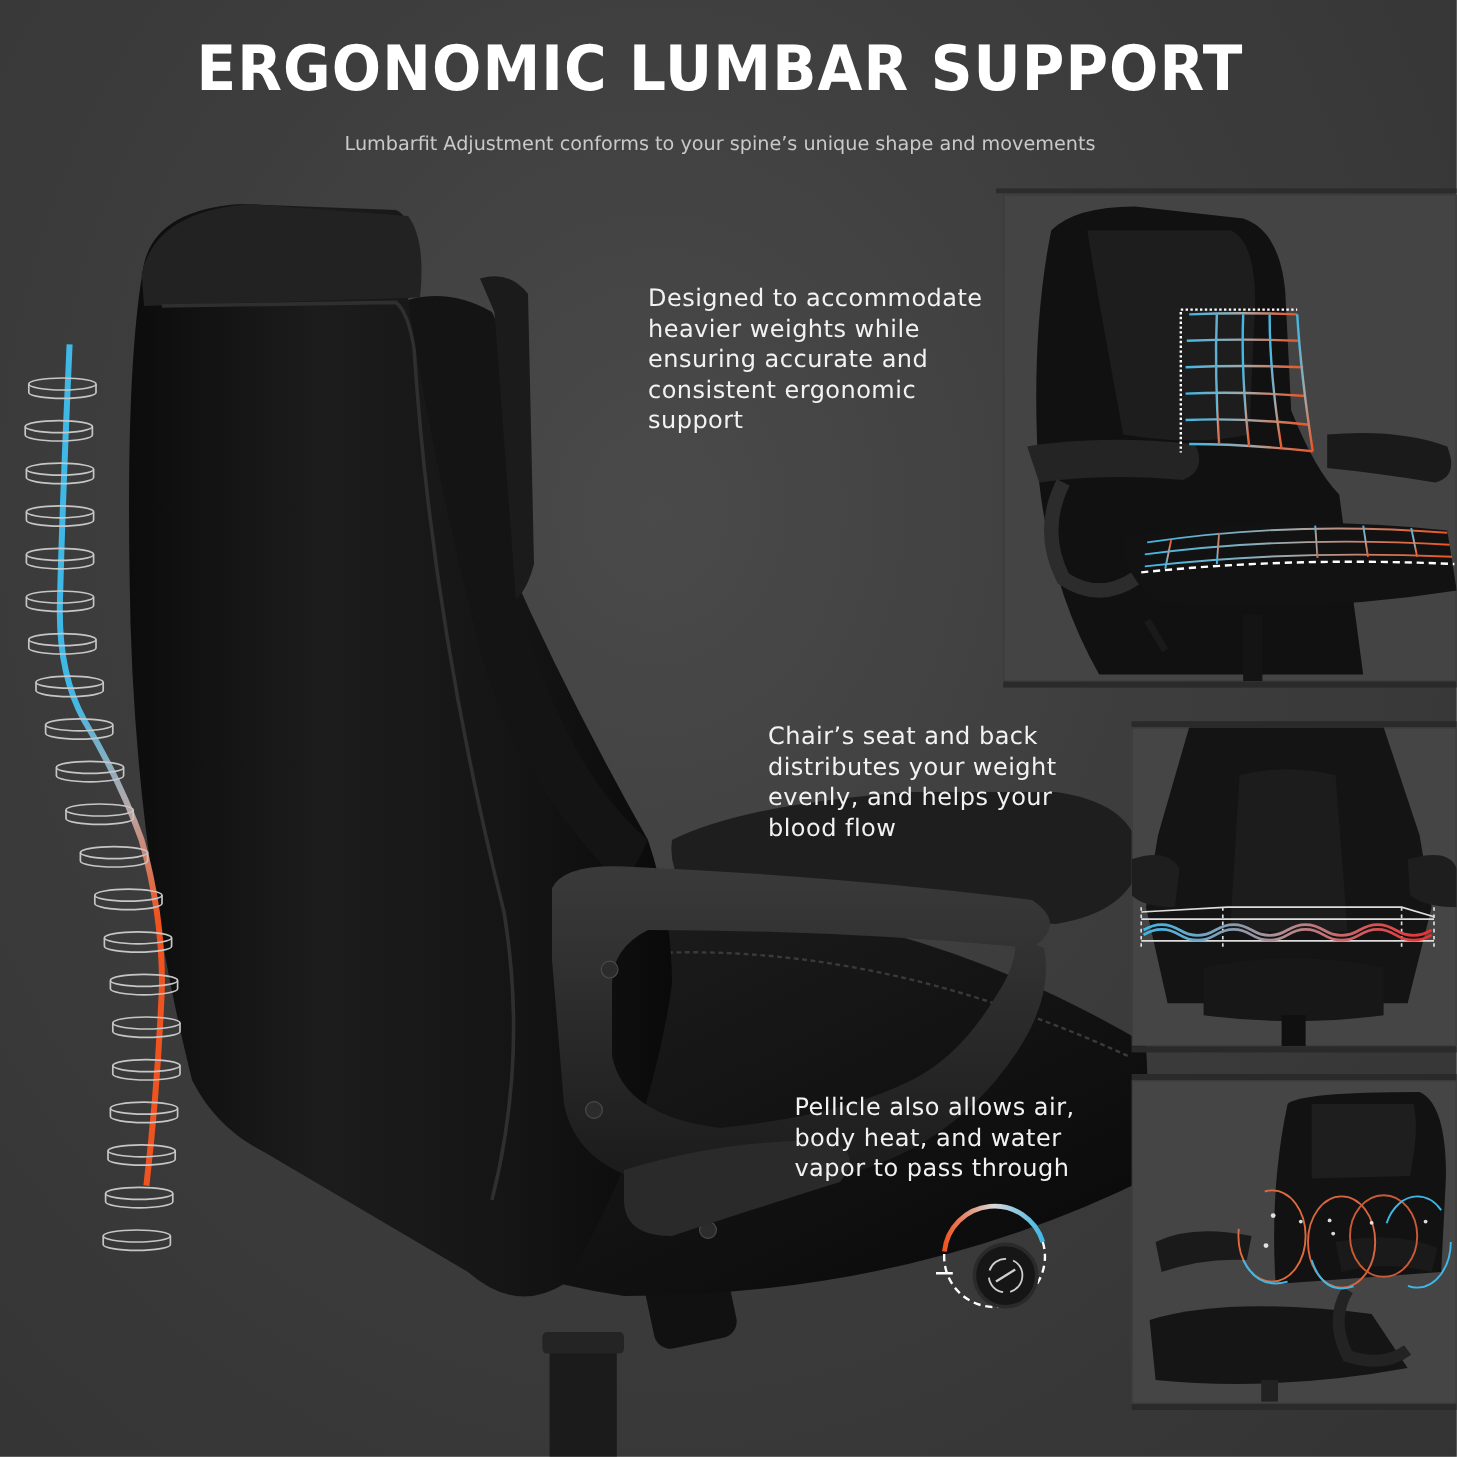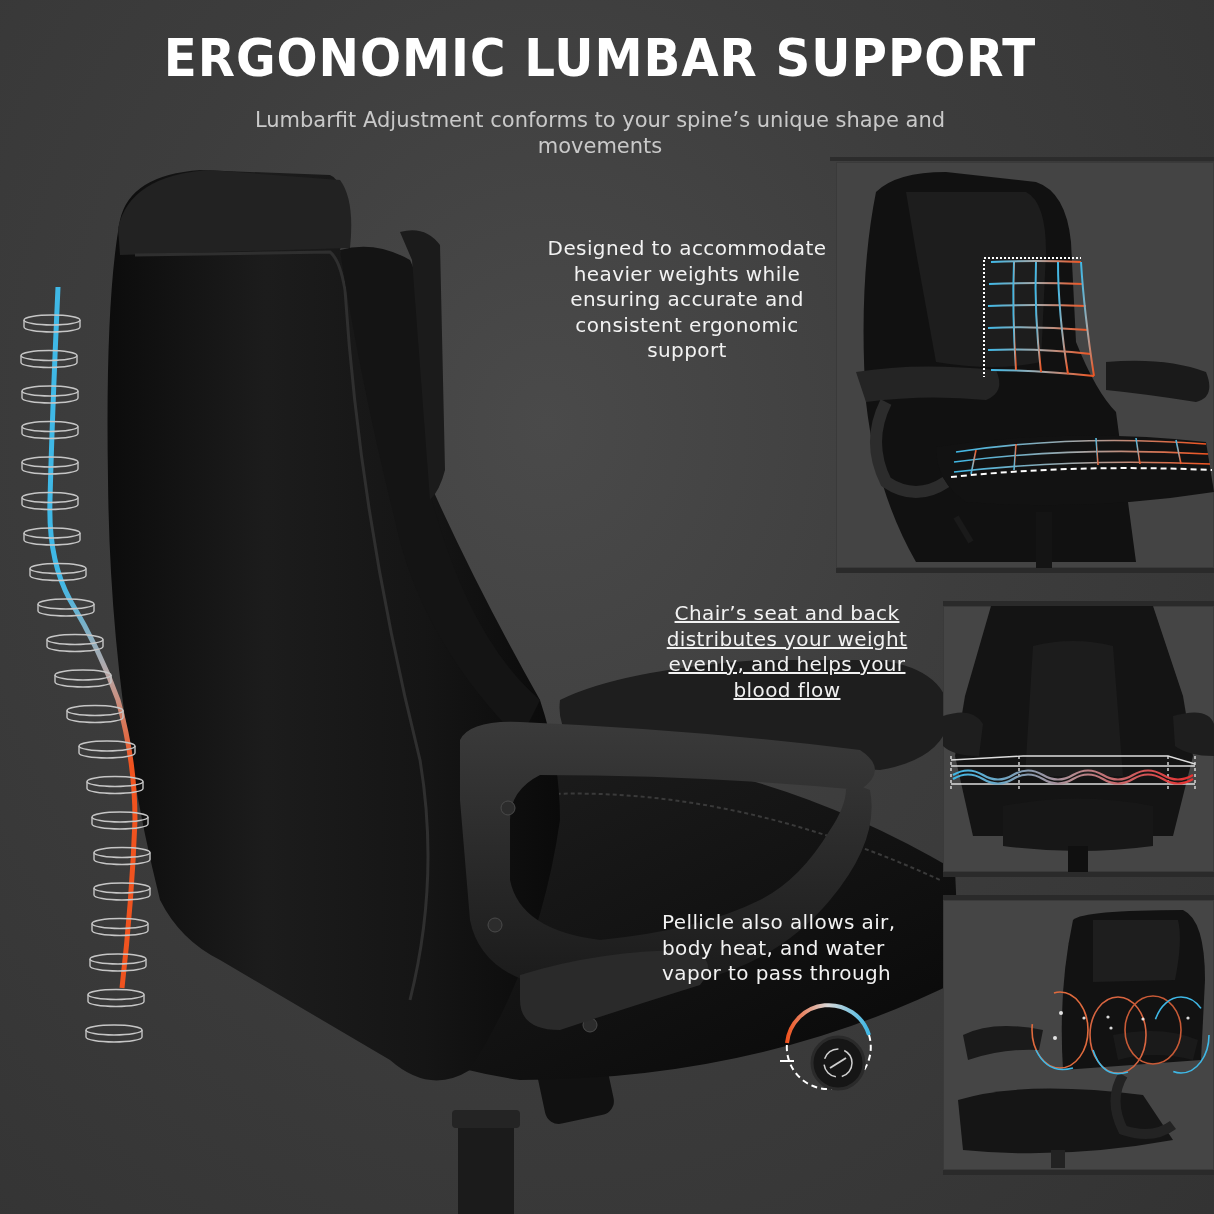--- a/index.html
+++ b/index.html
@@ -11,30 +11,30 @@
     color: #ffffff;
   }
   .title {
     position: absolute; left: 0; top: 28px; width: 1200px;
     text-align: center; font-family: "DejaVu Sans", sans-serif;
     font-weight: bold; font-size: 52px; letter-spacing: 1px;
     color: #ffffff; transform: scaleX(0.93); transform-origin: 600px 0;
   }
   .subtitle {
     position: absolute; left: 250px; top: 107px; width: 700px;
-    text-align: center; font-size: 21px; line-height: 26px; color: #c9c9c9;
+    text-align: center; font-size: 16px; line-height: 26px; color: #c9c9c9;
     font-family: "DejaVu Sans", sans-serif;
   }
   .caption {
-    position: absolute; text-align: center; font-size: 20px; line-height: 25.5px;
+    position: absolute; text-align: left; font-size: 20px; line-height: 25.5px;
     color: #f2f2f2; letter-spacing: 0.4px; font-family: "DejaVu Sans", sans-serif;
     white-space: pre-line;
   }
   .cap1 { left: 540px; top: 236px; width: 294px; }
-  .cap2 { left: 640px; top: 601px; width: 294px; text-decoration: underline; }
+  .cap2 { left: 640px; top: 601px; width: 294px; }
   .cap3 { left: 662px; top: 910px; width: 284px; text-align: left; }
   .panel {
     position: absolute; background: #424242; overflow: hidden;
     box-shadow: inset 0 0 0 1px #3a3a3a;
   }
   .divider { position: absolute; height: 5px; background: #2a2a2a; }
   svg { position: absolute; display: block; }
 </style>
 </head>
 <body>

